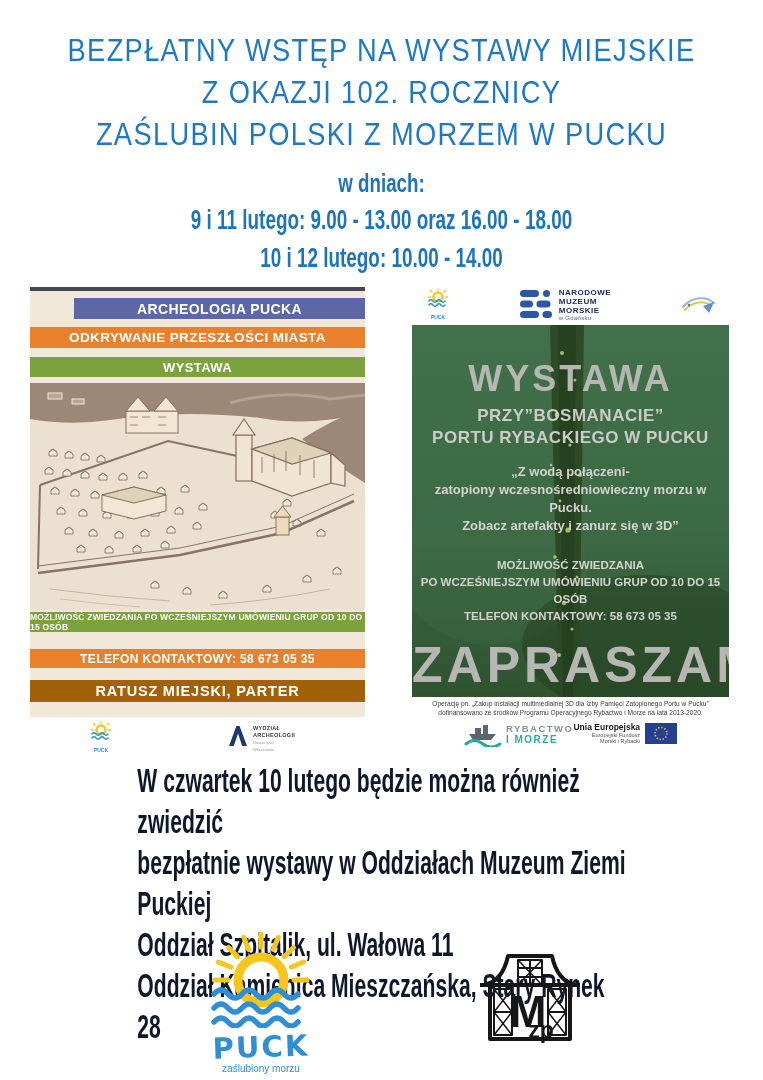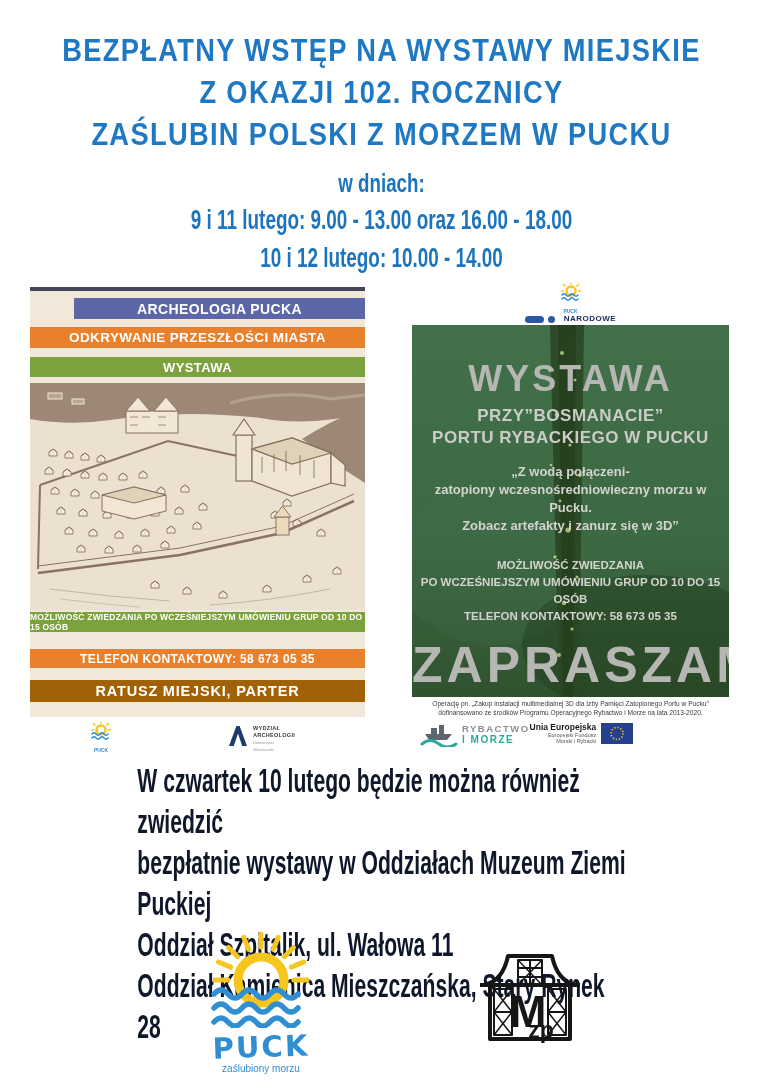--- a/index.html
+++ b/index.html
@@ -1,18 +1,18 @@
 <!DOCTYPE html>
 <html><head>
 <meta charset="utf-8">
 <style>
   html,body{margin:0;padding:0;}
   body{width:763px;height:1080px;background:#ffffff;font-family:"Liberation Sans",sans-serif;position:relative;overflow:hidden;}
   
-  .header{position:absolute;top:30px;left:0;right:0;text-align:center;color:#1e78c4;font-weight:bold;}
+  .header{position:absolute;top:30px;left:0;right:0;text-align:center;color:#1e78c4;font-weight:normal;}
   .h-line{font-size:31px;line-height:42px;letter-spacing:1.5px;transform:scaleX(.88);transform-origin:center;}
   
   .schedule{position:absolute;top:166px;left:0;right:0;text-align:center;color:#1b74bd;font-weight:bold;}
   .s-intro{font-size:26px;line-height:35px;transform:scaleX(.72);transform-origin:center;}
   .s-line{font-size:27px;line-height:38px;transform:scaleX(.70);transform-origin:center;}
   
   .lp{position:absolute;left:30px;top:287px;width:335px;height:473px;background:#f2e8da;}
   .lp-topline{position:absolute;top:0;left:0;right:0;height:4px;background:#45455a;}
   .stripe{position:absolute;left:0;right:0;color:#fff;font-weight:bold;display:flex;align-items:center;justify-content:center;letter-spacing:.4px;}
   .st1{top:11px;height:21px;background:#5c67a7;font-size:14px;margin-left:44px;}
@@ -23,37 +23,37 @@
   .st5{top:362px;height:19px;background:#e8802c;font-size:12px;}
   .st6{top:393px;height:22px;background:#a16207;font-size:14.5px;letter-spacing:.8px;}
   .lp-footer{position:absolute;top:430px;left:0;right:0;height:43px;background:#ffffff;}
   .mini-puck{position:absolute;left:56px;top:5px;width:30px;text-align:center;}
   .mini-puck-t{font-size:5px;font-weight:bold;color:#2f8fd2;display:block;line-height:5px;}
   .arch-logo{position:absolute;left:198px;top:8px;display:flex;align-items:flex-start;gap:5px;}
   .arch-t1{font-size:5.5px;font-weight:bold;color:#3a3a3a;line-height:6.5px;letter-spacing:.3px;}
   .arch-t2{font-size:4px;color:#999;line-height:5px;margin-top:2px;}
   
   .rp{position:absolute;left:412px;top:283px;width:317px;height:474px;background:#3d6a44;}
-  .rp-head{position:absolute;top:0;left:0;right:0;height:42px;background:#ffffff;display:flex;align-items:center;justify-content:space-between;padding:0 12px;box-sizing:border-box;flex-direction:column;}
+  .rp-head{position:absolute;top:0;left:0;right:0;height:42px;background:#ffffff;display:flex;align-items:center;justify-content:space-between;padding:0 12px;box-sizing:border-box;}
   .nmm{display:flex;align-items:center;gap:7px;}
   .nmm-t{font-size:8px;font-weight:bold;color:#1d2f63;line-height:9px;letter-spacing:.5px;}
   .nmm-sub{font-size:6px;color:#5a6a8a;font-weight:normal;letter-spacing:.3px;}
   .rp-body{position:absolute;top:42px;left:0;right:0;height:372px;overflow:hidden;text-align:center;
            background:linear-gradient(180deg,#41704b 0%,#3c6a44 55%,#30522f 100%);}
   .rp-pole{position:absolute;top:0;left:0;width:317px;height:372px;display:block;}
   .rp-text{position:relative;}
   .rp-title{margin-top:34px;font-size:36px;line-height:40px;font-weight:bold;letter-spacing:3px;color:#b6b7b2;}
   .rp-sub{font-size:17px;line-height:22px;font-weight:bold;color:#cbccc6;letter-spacing:.5px;}
   .rp-sub.first{margin-top:6px;}
   .rp-quote{margin-top:14px;font-size:13px;line-height:18px;font-weight:bold;color:#d3d4cd;}
   .rp-info{margin-top:22px;font-size:11.5px;line-height:17px;font-weight:bold;color:#d3d4cd;}
   .rp-closing{margin-top:18px;font-size:50px;line-height:44px;font-weight:bold;letter-spacing:4px;color:#b6b7b2;}
   .rp-foot{position:absolute;bottom:0;left:0;right:0;height:60px;background:#ffffff;box-sizing:border-box;padding-top:3px;}
   .rp-foot-line{font-size:6.6px;line-height:8.5px;color:#3a3a3a;text-align:center;}
-  .rp-foot-logos{display:flex;align-items:center;justify-content:flex-start;padding:3px 8px 0 8px;}
+  .rp-foot-logos{display:flex;align-items:center;justify-content:center;padding:3px 8px 0 8px;}
   .ryb{display:flex;align-items:center;gap:4px;}
   .ryb-t1{font-size:9.5px;font-weight:bold;color:#8a8f94;letter-spacing:1.5px;line-height:11px;}
   .ryb-t2{font-size:10px;font-weight:bold;color:#2aa9a0;letter-spacing:1.5px;line-height:11px;}
   .eu{display:flex;align-items:center;gap:5px;}
   .eu-txt{text-align:right;}
   .eu-t1{font-size:8.5px;font-weight:bold;color:#1a1a1a;line-height:9px;}
   .eu-t2{font-size:5.5px;color:#555;line-height:6.5px;}
   
   .bottom{position:absolute;top:760px;left:0;right:0;color:#0f172a;font-weight:bold;}
   .b-line{font-size:33px;line-height:41px;transform:scaleX(.64);transform-origin:center;}

